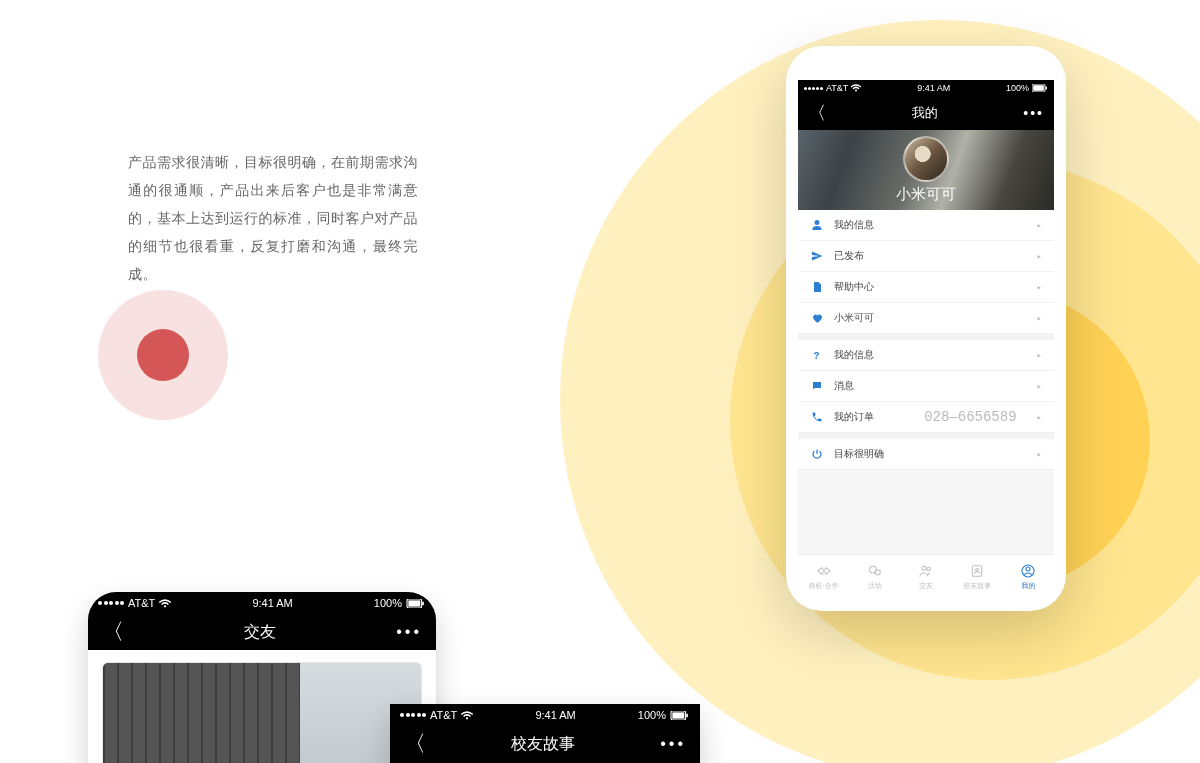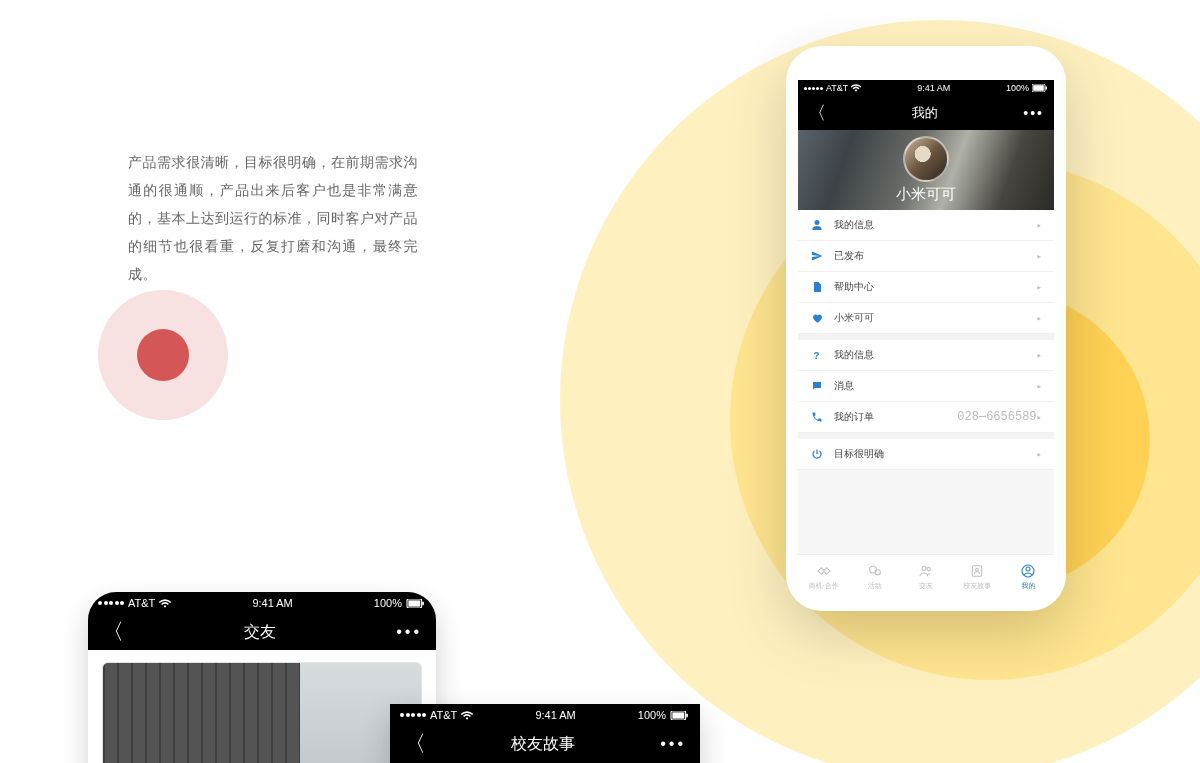--- a/index.html
+++ b/index.html
@@ -125,21 +125,21 @@
     height:31px; padding:0 12px;
     border-bottom:1px solid #f0f0f0;
     font-size:10px; color:#444;
   }
   .row .icon {
     width:14px;height:14px;margin-right:10px;
     display:flex;align-items:center;justify-content:center;
     color:#2e7fd1;
   }
   .row .label { flex:1; }
-  .row .extra { font-size:12px; color:#bbb; margin-right:0; }
+  .row .extra { font-size:14px; color:#bbb; margin-right:20px; }
   .row .chev { color:#bbb; font-size:9px; }
   .gap { height:6px; background:#f3f3f3; }
 
   
   .tabbar {
     position:absolute; bottom:0; left:0; right:0;
     height:45px; background:#fff;
     display:flex; border-top:1px solid #eee;
   }
   .tab {

